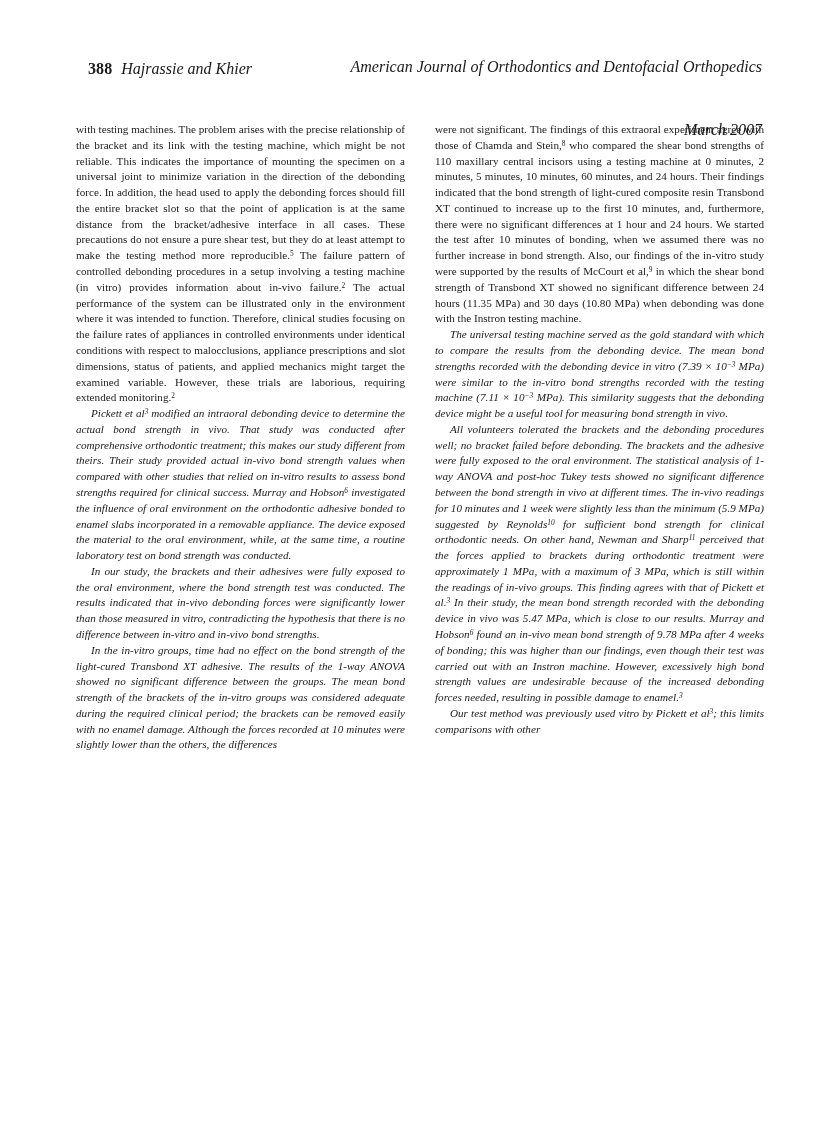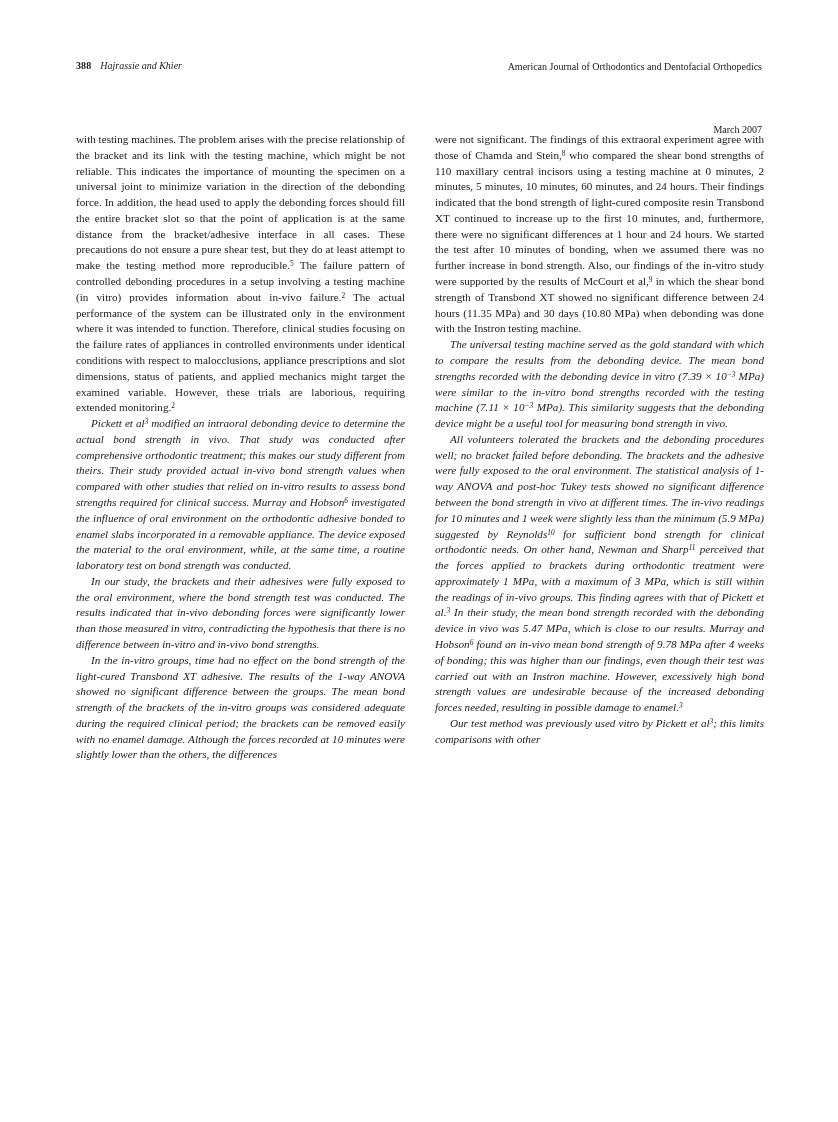--- a/index.html
+++ b/index.html
@@ -28,52 +28,53 @@
   
   .runhead {
     position: absolute;
     left: 76px;
     top: 60px;
     width: 686px;
     height: 40px;
   }
   .runhead-left {
     position: absolute;
-    left: 0;
+    left: 12px;
     top: 0;
     white-space: nowrap;
-    font-size: 10px;
+    font-size: 16px;
   }
   .runhead-folio {
     font-weight: bold;
     font-style: normal;
     letter-spacing: 0.1px;
   }
   .runhead-authors {
     font-style: italic;
     margin-left: 9px;
   }
   .runhead-right {
     position: absolute;
     right: 0;
     top: 0;
     text-align: right;
-    font-size: 10px;
+    font-style: italic;
+    font-size: 16px;
     line-height: 14.6px;
   }
   .runhead-right .line2 {
     display: block;
     margin-top: 48px;
   }
 
   
   .columns {
     position: absolute;
     left: 76px;
-    top: 132px;
+    top: 122px;
     width: 688px;
     display: flex;
     gap: 30px;
   }
   .col {
     width: 329px;
   }
 
   p.body {
     margin: 0;

